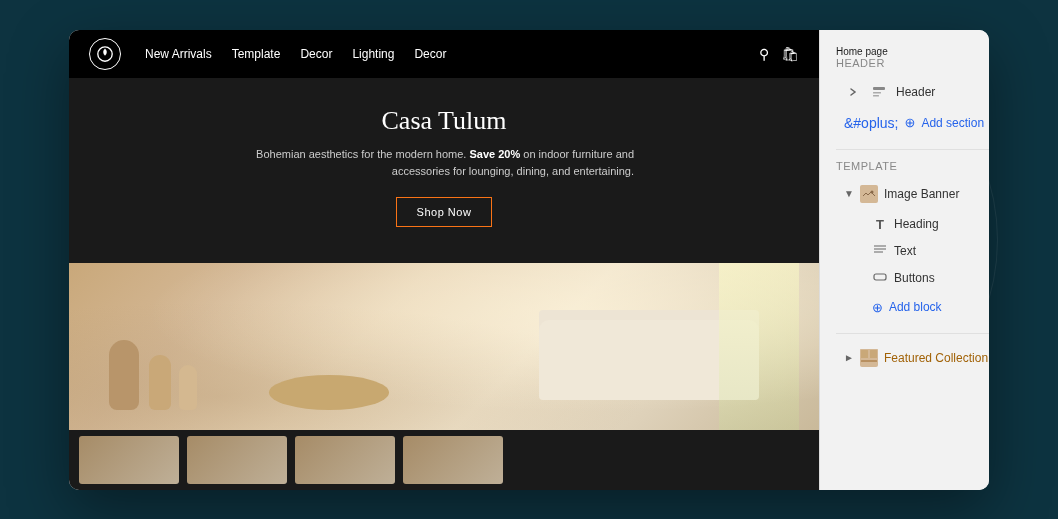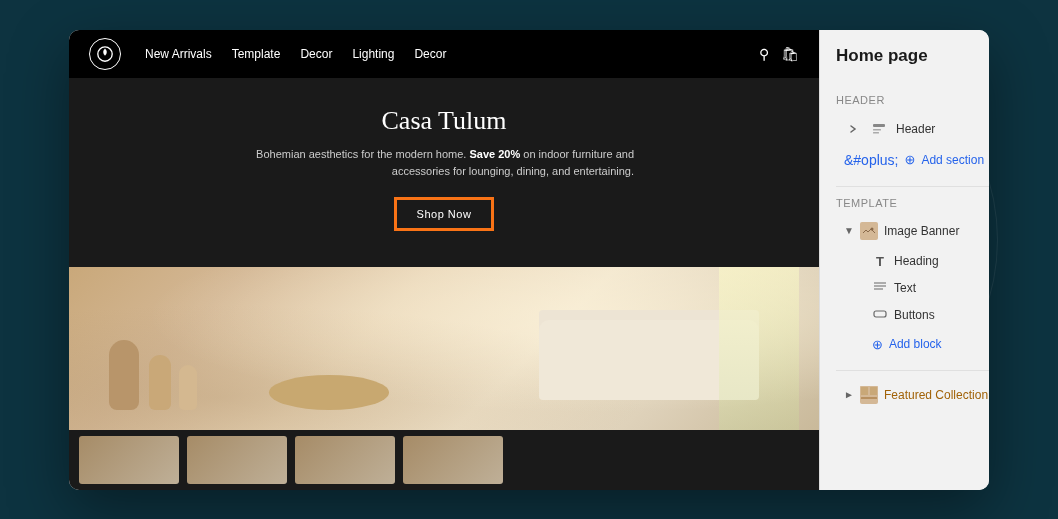--- a/index.html
+++ b/index.html
@@ -114,21 +114,21 @@
       line-height: 1.6;
       max-width: 380px;
       margin: 0 auto 16px;
       text-align: right;
     }
     .hero-subtitle strong {
       color: #fff;
     }
     .shop-now-btn {
       display: inline-block;
-      border: 3px solid #f97316;
+      border: 1px solid #f97316;
       color: #fff;
       background: transparent;
       padding: 8px 20px;
       font-size: 11px;
       cursor: pointer;
       letter-spacing: 0.5px;
     }
 
     
     .hero-image {
@@ -223,24 +223,24 @@
     .side-panel {
       width: 250px; 
       height: 460px;
       background: #f2f2f2;
       border-left: 1px solid #ddd;
       flex-shrink: 0;
       padding: 16px;
       overflow-y: auto;
     }
     .panel-title {
-      font-size: 17px;
-      font-weight: 700;
+      font-size: 10px;
+      font-weight: 400;
       color: #1a1a1a;
-      margin-bottom: 28px;
+      margin-bottom: 0;
     }
     .section-label {
       font-size: 11px;
       color: #888;
       font-weight: 500;
       text-transform: uppercase;
       letter-spacing: 0.5px;
       margin-bottom: 8px;
     }
     .panel-item {

